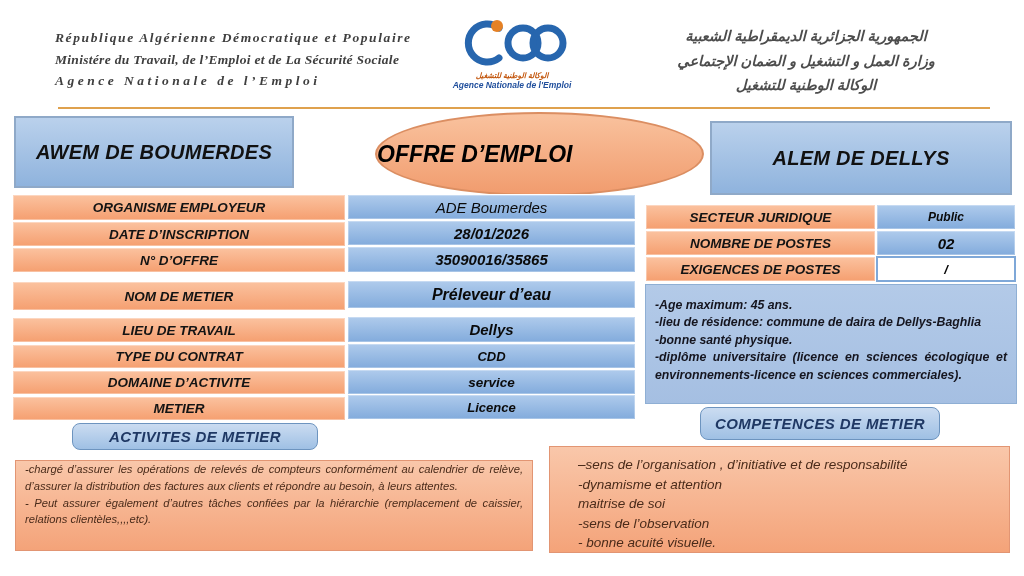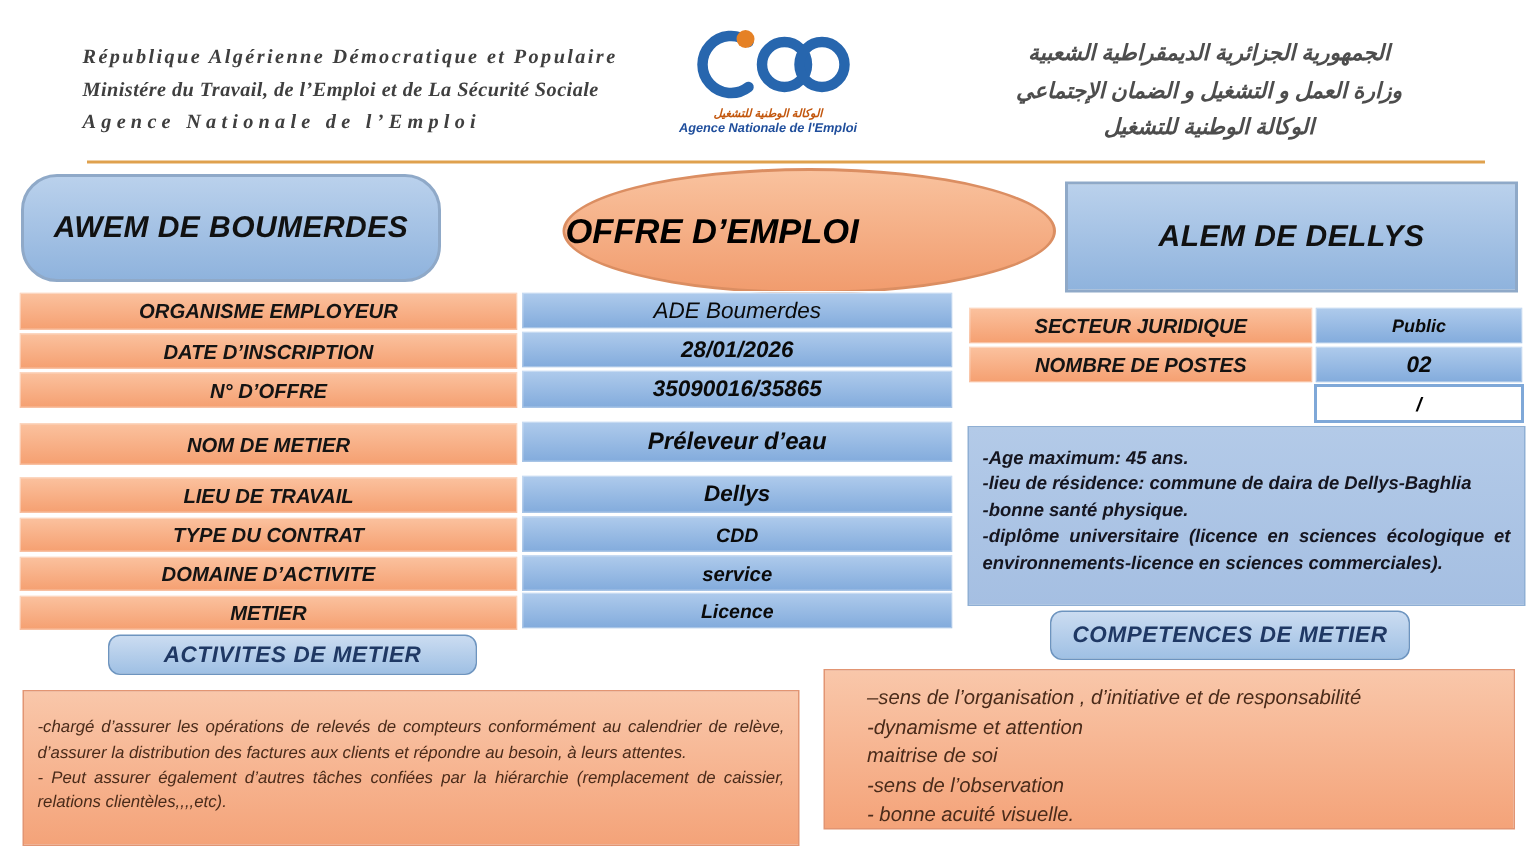--- a/index.html
+++ b/index.html
@@ -17,21 +17,21 @@
   .logo{position:absolute;left:447px;top:14px;width:130px;text-align:center;}
   .logo svg{display:block;margin:0 auto;}
   .logo-ar{font-size:7.5px;font-weight:bold;color:#c3570e;line-height:1.1;direction:rtl;}
   .logo-fr{font-size:8.5px;font-weight:bold;color:#1f4e9c;line-height:1.2;}
   .gold-line{position:absolute;left:58px;top:107px;width:932px;height:2px;background:#dfa14e;}
 
   
   .blue-box{position:absolute;box-sizing:border-box;display:flex;align-items:center;justify-content:center;
             background:linear-gradient(180deg,#bad1ec 0%,#8fb3dd 100%);
             border:2px solid #8fa9c8;font-weight:bold;color:#111;font-size:20px;letter-spacing:0.3px;}
-  .awem{left:14px;top:116px;width:280px;height:72px;border-radius:24px;}
+  .awem{left:14px;top:116px;width:280px;height:72px;}
   .alem{left:710px;top:121px;width:302px;height:74px;}
   .oval{position:absolute;left:375px;top:112px;width:325px;height:80px;border-radius:50%;
         background:linear-gradient(180deg,#f9c29e 0%,#f19c6e 100%);
         border:2px solid #db8e62;display:flex;align-items:center;justify-content:flex-start;
         font-weight:bold;color:#000;font-size:23px;}
 
   
   .cell{position:absolute;box-sizing:border-box;display:flex;align-items:center;justify-content:center;
         font-weight:bold;text-align:center;border:1px solid #ffffff;}
   .lbl{background:linear-gradient(180deg,#fbc29f 0%,#f59f70 100%);
@@ -54,21 +54,21 @@
   .sec-btn{position:absolute;box-sizing:border-box;display:flex;align-items:center;justify-content:center;
            background:linear-gradient(180deg,#cbdcf1 0%,#9fc0e4 100%);border:1.5px solid #6d94bf;
            border-radius:8px;color:#1f3864;font-weight:bold;font-size:15px;letter-spacing:0.4px;}
   .act-btn{left:72px;top:423px;width:246px;height:27px;}
   .comp-btn{left:700px;top:407px;width:240px;height:33px;}
 
   
   .orange-box{position:absolute;box-sizing:border-box;
               background:linear-gradient(180deg,#f9c7aa 0%,#f4a379 100%);border:1px solid #e29573;
               color:#4a2b1a;}
-  .act-box{left:15px;top:460px;width:518px;height:104px;padding:16px 9px;font-size:11.2px;line-height:1.5;
+  .act-box{left:15px;top:460px;width:518px;height:91px;padding:0 9px;font-size:11.2px;line-height:1.5;
            text-align:justify;}
   .act-box p{margin:0;}
   .comp-box{left:549px;top:446px;width:461px;height:107px;padding:8px 28px;font-size:13.5px;line-height:1.45;}
 </style>
 </head>
 <body>
 
 <div class="page">
 
   <div class="hdr-left">
@@ -125,20 +125,21 @@
 
   <div class="cell lbl" style="left:12px;top:396px;width:334px;height:25px">METIER</div>
   <div class="cell val v-md" style="left:347px;top:394px;width:289px;height:26px">Licence</div>
 
   <div class="cell lbl" style="left:645px;top:204px;width:231px;height:26px">SECTEUR JURIDIQUE</div>
   <div class="cell val v-sm" style="left:876px;top:204px;width:140px;height:26px">Public</div>
 
   <div class="cell lbl" style="left:645px;top:230px;width:231px;height:26px">NOMBRE DE POSTES</div>
   <div class="cell val v-lg" style="left:876px;top:230px;width:140px;height:26px">02</div>
 
+  <div class="cell lbl" style="left:645px;top:256px;width:231px;height:26px">EXIGENCES DE POSTES</div>
   <div class="cell v-white v-md" style="left:876px;top:256px;width:140px;height:26px">/</div>
 
   <div class="req-box">
     <div>-Age maximum: 45 ans.</div>
     <div>-lieu de résidence: commune de daira de Dellys-Baghlia</div>
     <div>-bonne santé physique.</div>
     <div class="just">-diplôme universitaire (licence en sciences écologique et environnements-licence en sciences commerciales).</div>
   </div>
 
   <div class="sec-btn act-btn">ACTIVITES DE METIER</div>

